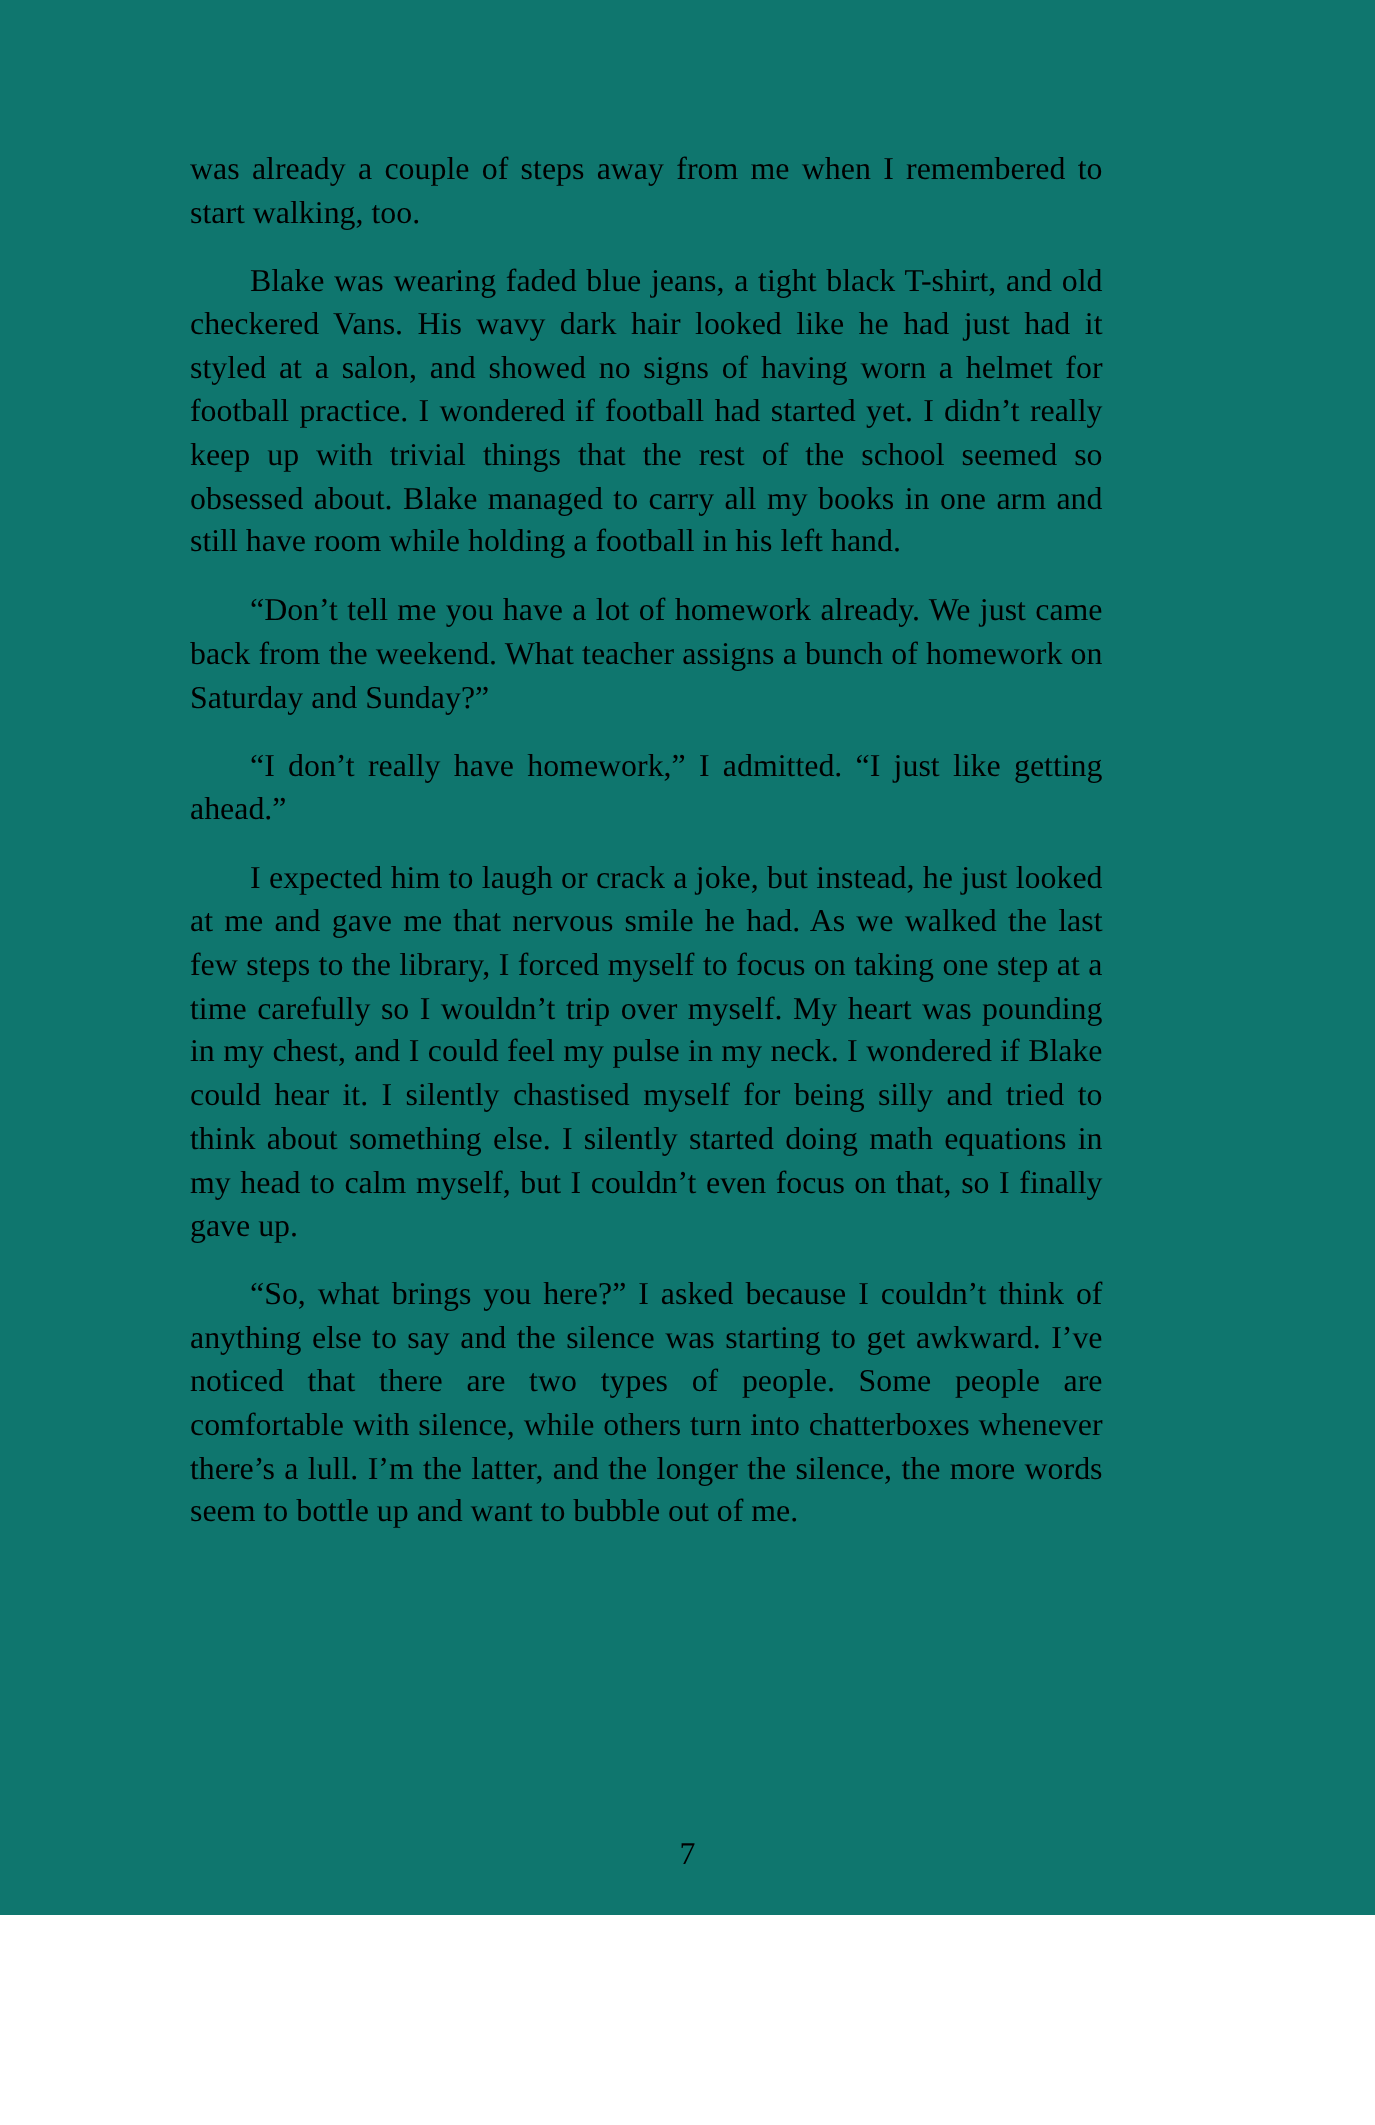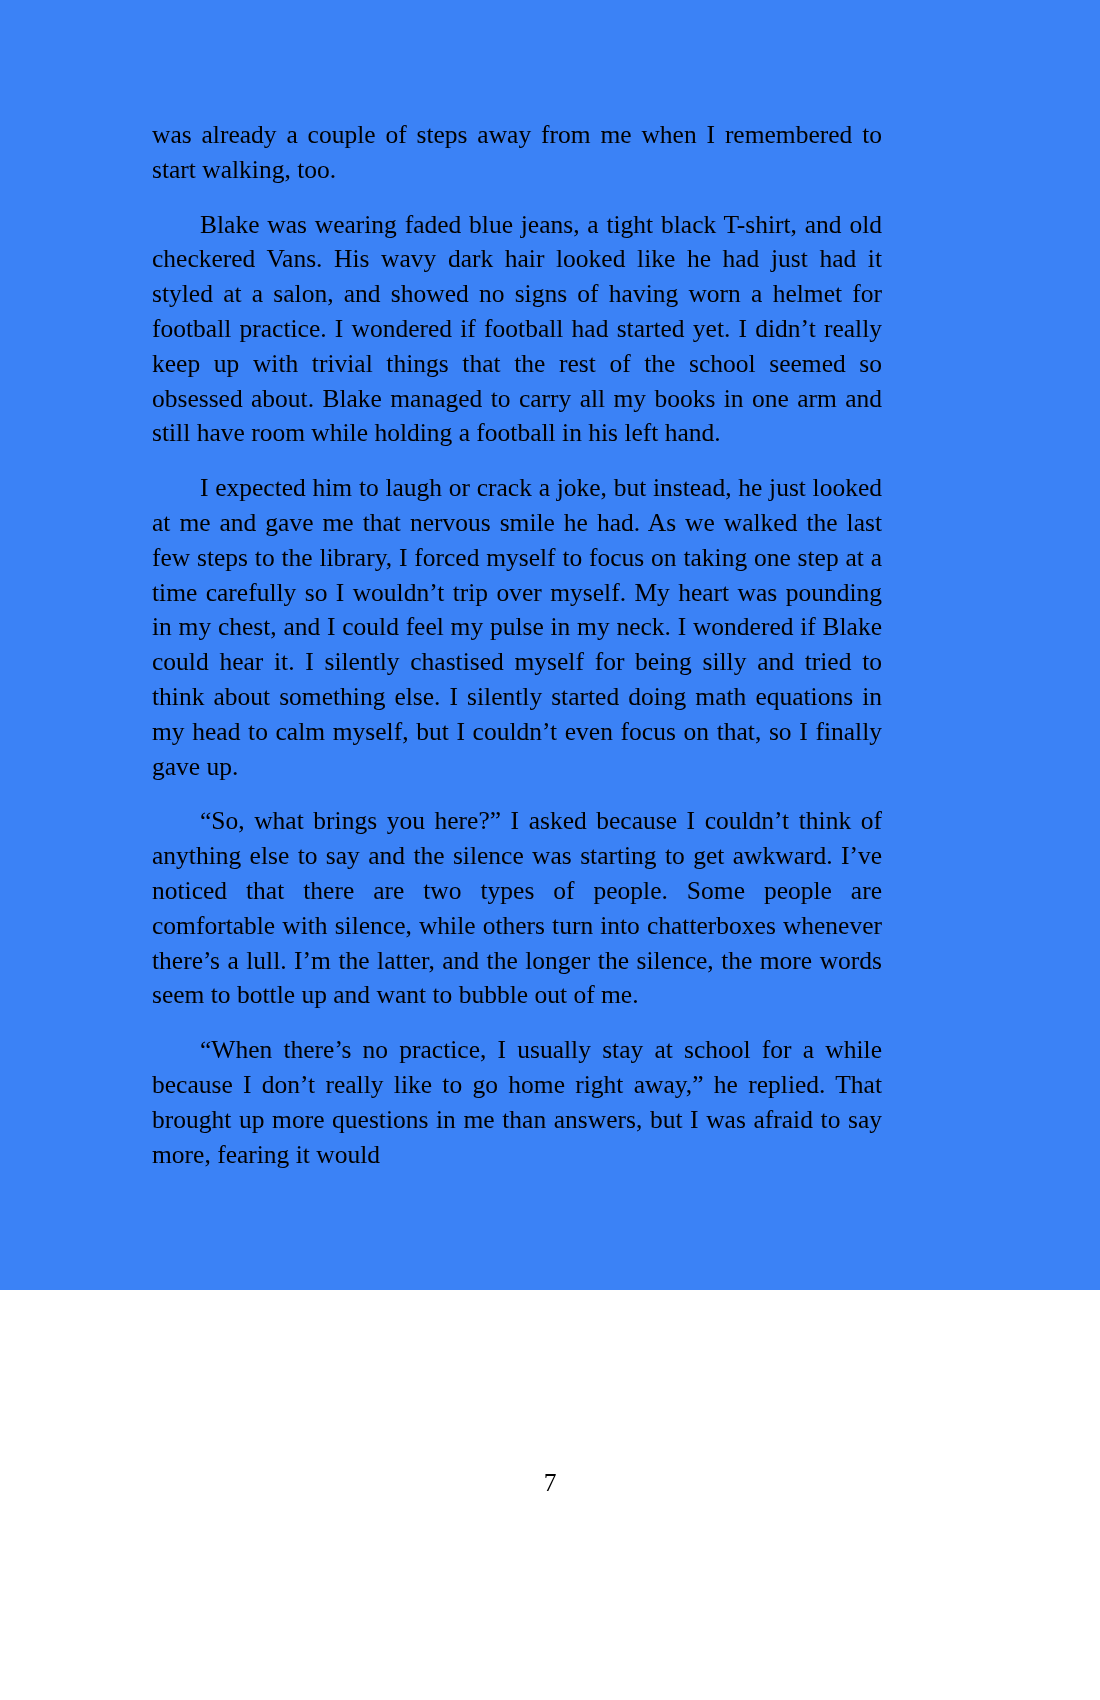--- a/index.html
+++ b/index.html
@@ -10,22 +10,22 @@
   body {
     width: 1100px;
     height: 1700px;
     font-family: "Liberation Serif", "DejaVu Serif", serif;
     color: #000000;
     -webkit-font-smoothing: antialiased;
   }
   .page {
     position: relative;
     width: 1100px;
-    height: 1290px;
-    background: #3b82f6;
+    height: 1532px;
+    background: #0f766e;
     box-sizing: border-box;
   }
   .text-block {
     position: absolute;
     left: 152px;
     top: 118px;
     width: 730px;
     text-align: justify;
     text-justify: inter-word;
     font-size: 25.5px;
@@ -60,20 +60,21 @@
   }
 </style>
 </head>
 <body>
 
 <div class="page">
 
   <div class="text-block">
     <p>was already a couple of steps away from me when I remembered to start walking, too.</p>
     <p class="indent">Blake was wearing faded blue jeans, a tight black T-shirt, and old checkered Vans. His wavy dark hair looked like he had just had it styled at a salon, and showed no signs of having worn a helmet for football practice. I wondered if football had started yet. I didn’t really keep up with trivial things that the rest of the school seemed so obsessed about. Blake managed to carry all my books in one arm and still have room while holding a football in his left hand.</p>
+    <p class="indent">“Don’t tell me you have a lot of homework already. We just came back from the weekend. What teacher assigns a bunch of homework on Saturday and Sunday?”</p>
+    <p class="indent">“I don’t really have homework,” I admitted. “I just like getting ahead.”</p>
     <p class="indent">I expected him to laugh or crack a joke, but instead, he just looked at me and gave me that nervous smile he had. As we walked the last few steps to the library, I forced myself to focus on taking one step at a time carefully so I wouldn’t trip over myself. My heart was pounding in my chest, and I could feel my pulse in my neck. I wondered if Blake could hear it. I silently chastised myself for being silly and tried to think about something else. I silently started doing math equations in my head to calm myself, but I couldn’t even focus on that, so I finally gave up.</p>
     <p class="indent">“So, what brings you here?” I asked because I couldn’t think of anything else to say and the silence was starting to get awkward. I’ve noticed that there are two types of people. Some people are comfortable with silence, while others turn into chatterboxes whenever there’s a lull. I’m the latter, and the longer the silence, the more words seem to bottle up and want to bubble out of me.</p>
-    <p class="indent">“When there’s no practice, I usually stay at school for a while because I don’t really like to go home right away,” he replied. That brought up more questions in me than answers, but I was afraid to say more, fearing it would</p>
   </div>
 
   <div class="page-number">7</div>
 
 </div>
 
 </body></html>

